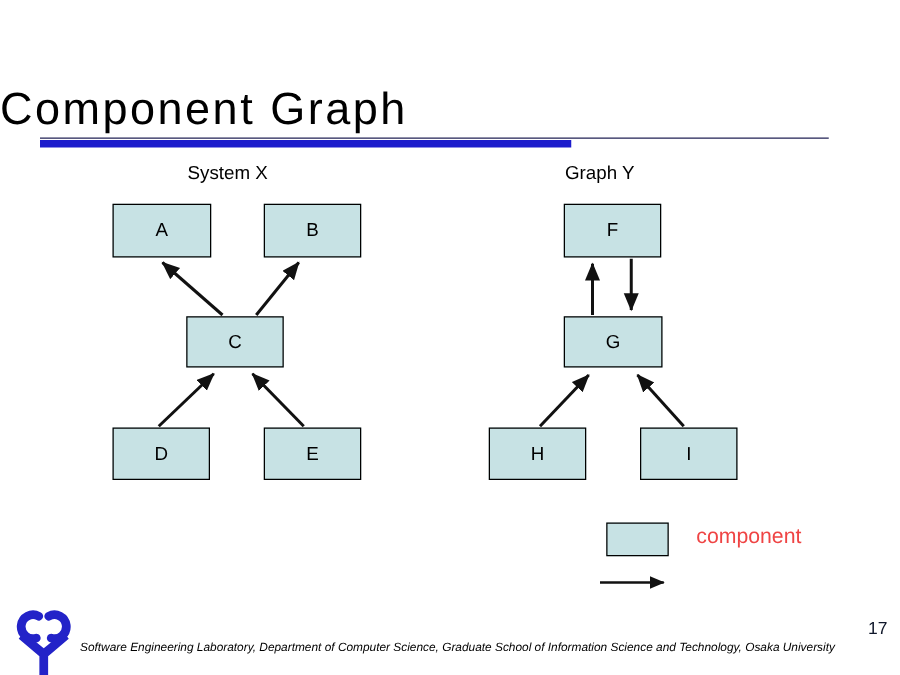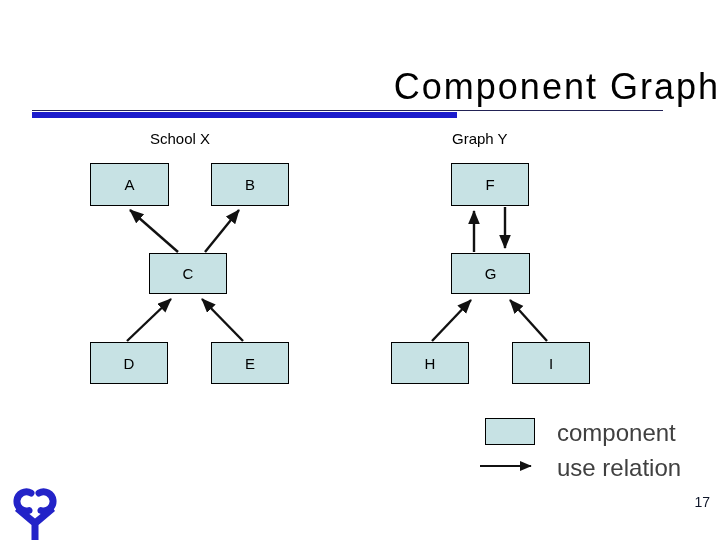--- a/index.html
+++ b/index.html
@@ -6,21 +6,21 @@
   #slide{
     position:relative;
     width:720px;height:540px;
     background:#ffffff;
     font-family:"Liberation Sans","DejaVu Sans",sans-serif;
     overflow:hidden;
   }
   .abs{position:absolute;}
   #slide-title{
     left:0;top:66px;width:720px;
-    text-align:right;
+    text-align:left;
     font-size:36px;
     letter-spacing:2px;
     color:#000;
     font-weight:normal;
   }
   #title-rule{
     left:32px;top:110px;width:631px;height:1px;
     background:#222255;
   }
   #title-accent-bar{
@@ -35,21 +35,21 @@
     border:1px solid #000;
     display:flex;align-items:center;justify-content:center;
     font-size:15px;color:#000;
     box-sizing:border-box;
   }
   #arrow-layer{
     left:0;top:0;width:720px;height:540px;
     pointer-events:none;
   }
   .legend-text{
-    font-size:24px;color:#404040;
+    font-size:17px;color:#ef4444;
   }
   #footer-text{
     left:64px;top:513px;width:590px;
     font-size:9.5px;
     font-style:italic;
     color:#000;
     white-space:nowrap;
   }
   #page-number{
     right:10px;top:494px;
@@ -61,21 +61,21 @@
 </style>
 </head>
 <body>
 
 <div id="slide">
 
   <div id="slide-title" class="abs">Component Graph</div>
   <div id="title-rule" class="abs"></div>
   <div id="title-accent-bar" class="abs"></div>
 
-  <div class="abs system-label" style="left:150px;top:130px;">School X</div>
+  <div class="abs system-label" style="left:150px;top:130px;">System X</div>
   <div class="abs system-label" style="left:452px;top:130px;">Graph Y</div>
 
   <div class="abs node" style="left:90px;top:163px;width:79px;height:43px;">A</div>
   <div class="abs node" style="left:211px;top:163px;width:78px;height:43px;">B</div>
   <div class="abs node" style="left:149px;top:253px;width:78px;height:41px;">C</div>
   <div class="abs node" style="left:90px;top:342px;width:78px;height:42px;">D</div>
   <div class="abs node" style="left:211px;top:342px;width:78px;height:42px;">E</div>
 
   <div class="abs node" style="left:451px;top:163px;width:78px;height:43px;">F</div>
   <div class="abs node" style="left:451px;top:253px;width:79px;height:41px;">G</div>
@@ -96,24 +96,24 @@
       <line x1="474" y1="252" x2="474" y2="211" marker-end="url(#ah)"></line>
       <line x1="505" y1="207" x2="505" y2="248" marker-end="url(#ah)"></line>
       <line x1="432" y1="341" x2="471" y2="300" marker-end="url(#ah)"></line>
       <line x1="547" y1="341" x2="510" y2="300" marker-end="url(#ah)"></line>
       <line x1="480" y1="466" x2="531" y2="466" stroke-width="2" marker-end="url(#ah)"></line>
     </g>
   </svg>
 
   <div class="abs node" style="left:485px;top:418px;width:50px;height:27px;"></div>
   <div class="abs legend-text" style="left:557px;top:419px;">component</div>
-  <div class="abs legend-text" style="left:557px;top:454px;">use relation</div>
 
   <svg id="logo" class="abs" viewBox="0 0 54 52" xmlns="http://www.w3.org/2000/svg">
     <g fill="none" stroke="#2323c8" stroke-width="7" stroke-linecap="round">
       <path d="M23,5 A9.5,9.5 0 1,0 21,22.5"></path>
       <path d="M31,5 A9.5,9.5 0 1,1 33,22.5"></path>
     </g>
     <path d="M7,23 L23.5,37 L23.5,52 L30.5,52 L30.5,37 L47,23 L43,17.5 L27,30.5 L11,17.5 Z" fill="#2323c8"></path>
   </svg>
+  <div id="footer-text" class="abs">Software Engineering Laboratory, Department of Computer Science, Graduate School of Information Science and Technology, Osaka University</div>
   <div id="page-number" class="abs">17</div>
 
 </div>
 
 </body></html>

